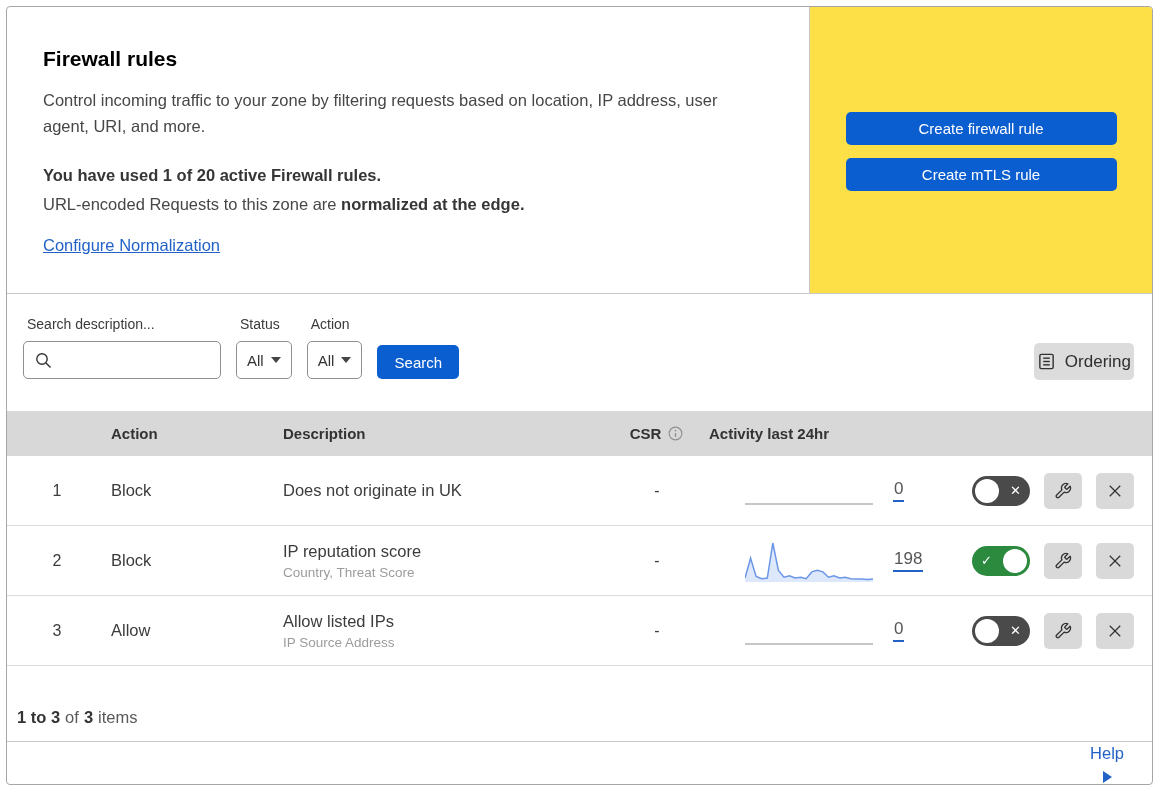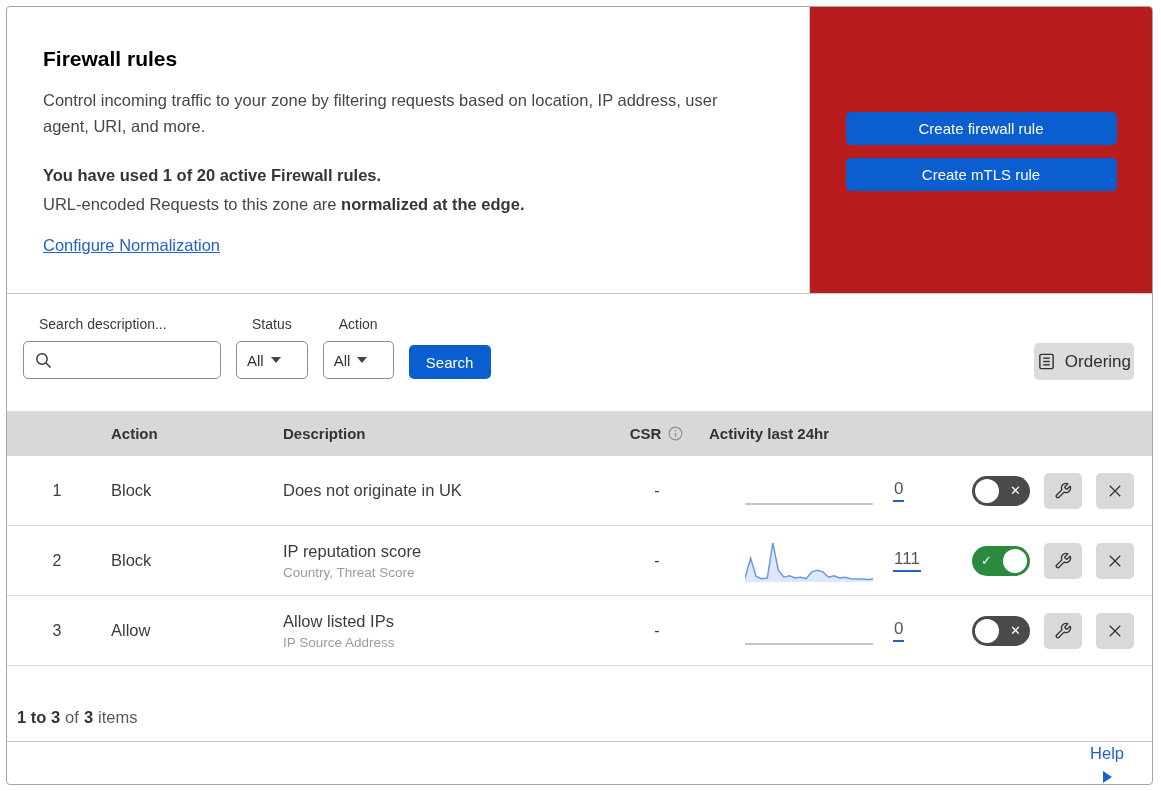--- a/index.html
+++ b/index.html
@@ -12,30 +12,30 @@
   
   .top { height: 287px; flex: none; display: flex; border-bottom: 1px solid #c9c9c9; }
   .top-left { flex: 1; padding: 28px 40px 0 36px; }
   .page-title { font-size: 21px; font-weight: 600; color: #000000; margin-top: 12px; }
   .desc { margin-top: 16px; font-size: 16.5px; color: #474747; line-height: 1.6; max-width: 720px; }
   .usage { margin-top: 26px; font-size: 16.5px; font-weight: 700; color: #363636; }
   .norm { margin-top: 10px; font-size: 16.5px; color: #474747; }
   .norm b { color: #363636; }
   .link { display: inline-block; margin-top: 22px; font-size: 16.5px;
     color: var(--link, #2262c6); text-decoration: underline; cursor: pointer; }
-  .top-right { width: 343px; flex: none; background: #b91c1c; border-left: 1px solid #c9c9c9;
+  .top-right { width: 343px; flex: none; background: #fde047; border-left: 1px solid #c9c9c9;
     padding-top: 105px; display: flex; flex-direction: column; align-items: center; gap: 13px; }
   .btn-primary { width: 271px; height: 33px; background: var(--accent, #0b5ecf); color: #fff;
     border: none; border-radius: 5px; font-size: 15px; font-family: inherit; cursor: pointer; }
 
   
   .filter { height: 117px; flex: none; display: flex; align-items: flex-start;
     padding: 14px 18px 0 16px; }
   .fgroup { display: flex; flex-direction: column; margin-right: 15px; }
-  .flabel { font-size: 14px; color: #3a3a3a; margin: 8px 16px 9px; }
+  .flabel { font-size: 14px; color: #3a3a3a; margin: 8px 4px 9px; }
   .search-wrap { position: relative; }
   .search-wrap svg { position: absolute; left: 10px; top: 9px; }
   .search-input { width: 198px; height: 38px; border: 1px solid #8f8f8f; border-radius: 5px;
     padding-left: 34px; font-size: 15px; font-family: inherit; color: #333; outline: none; }
   .select-box { height: 38px; border: 1px solid #8f8f8f; border-radius: 5px; background: #fff;
     display: flex; align-items: center; padding: 0 10px; gap: 7px; font-size: 15px;
     color: #333; cursor: pointer; }
   .caret-down { width: 0; height: 0; border-left: 5px solid transparent;
     border-right: 5px solid transparent; border-top: 6px solid #444; }
   .btn-search { margin-top: 37px; width: 82px; height: 34px; background: var(--accent, #0b5ecf);
@@ -209,21 +209,21 @@
       <div class="desc-sub">Country, Threat Score</div>
     </div>
     <div class="cell-csr">-</div>
     <div class="cell-activity">
       <div class="spark">
             <svg width="128" height="44" viewBox="0 0 128 44">
               <polygon points="0.0,39.0 5.6,19.2 11.1,37.4 16.7,39.7 22.3,39.0 27.8,4.0 33.4,31.4 39.0,38.2 44.5,36.7 50.1,39.0 55.7,38.2 61.2,39.7 66.8,32.9 72.3,31.4 77.9,32.9 83.5,38.2 89.0,36.7 94.6,39.0 100.2,38.2 105.7,39.7 111.3,40.1 116.9,40.1 122.4,40.5 128.0,40.1 128,43 0,43" fill="#dde8fa"></polygon>
               <polyline points="0.0,39.0 5.6,19.2 11.1,37.4 16.7,39.7 22.3,39.0 27.8,4.0 33.4,31.4 39.0,38.2 44.5,36.7 50.1,39.0 55.7,38.2 61.2,39.7 66.8,32.9 72.3,31.4 77.9,32.9 83.5,38.2 89.0,36.7 94.6,39.0 100.2,38.2 105.7,39.7 111.3,40.1 116.9,40.1 122.4,40.5 128.0,40.1" fill="none" stroke="#6b96e8" stroke-width="1.5"></polyline>
             </svg>
           </div>
-      <span class="count">111</span>
+      <span class="count">198</span>
     </div>
     <div class="controls">
       <div class="toggle on">
         <span class="knob"></span>
         <span class="mark">✓</span>
       </div>
       <button class="icon-btn">
         <svg width="18" height="18" viewBox="0 0 24 24">
               <path d="M14.7 6.3a1 1 0 0 0 0 1.4l1.6 1.6a1 1 0 0 0 1.4 0l3.77-3.77a6 6 0 0 1-7.94 7.94l-6.91 6.91a2.12 2.12 0 0 1-3-3l6.91-6.91a6 6 0 0 1 7.94-7.94l-3.76 3.76z" fill="none" stroke="#333" stroke-width="1.8" stroke-linecap="round" stroke-linejoin="round"></path>
             </svg>

